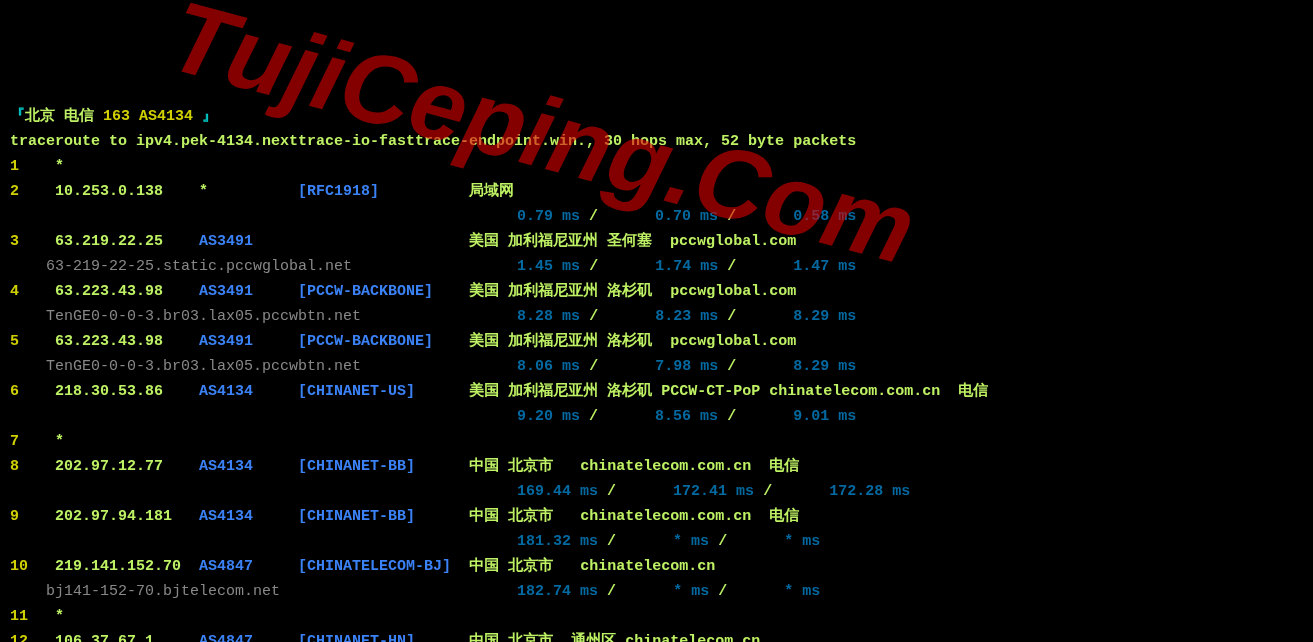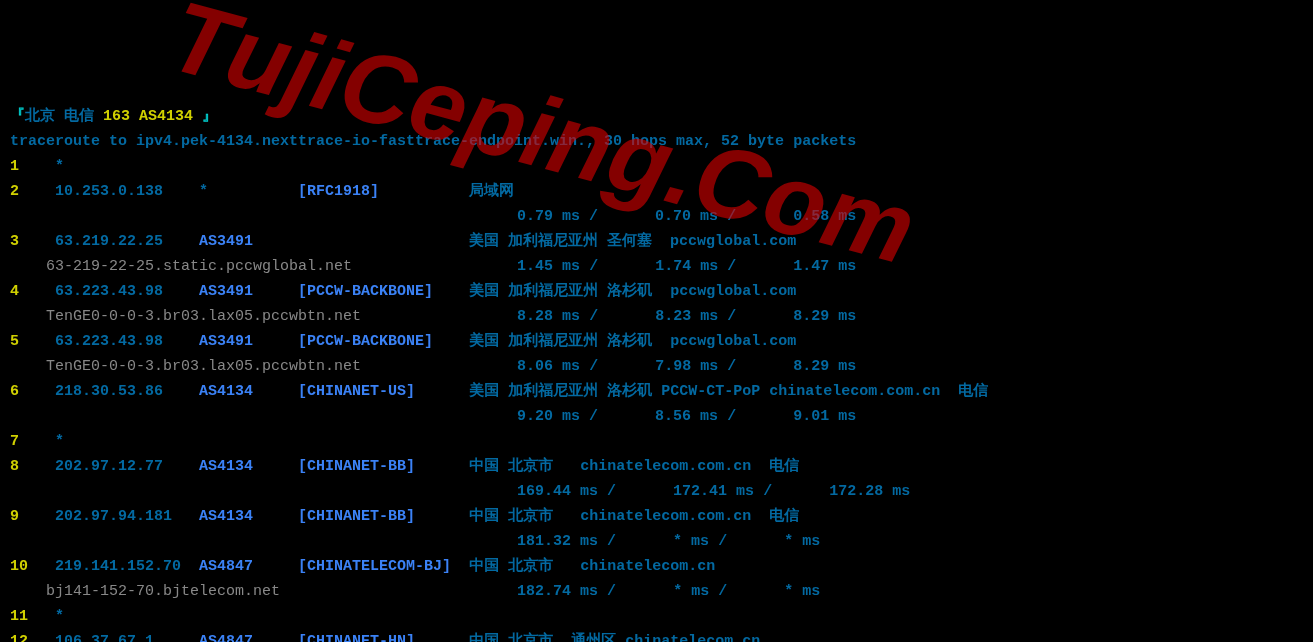--- a/index.html
+++ b/index.html
@@ -11,21 +11,21 @@
     font-size: 15px;
     line-height: 25px;
     width: 1293px;
     height: 634px;
     position: relative;
     white-space: pre;
     font-weight: bold;
   }
   .cyan { color: #00d0d0; }
   .yellow { color: #d0d000; }
-  .white { color: #0369a1; }
+  .white { color: #bef264; }
   .gray { color: #888; font-weight: normal;}
   .green { color: #3b82f6; }
   .blue { color: #0369a1; margin-left: 48px; }
   .row { display: block; }
   .watermark {
     position: absolute;
     top: 120px;
     left: 160px;
     font-family: Arial, sans-serif;
     font-size: 100px;

